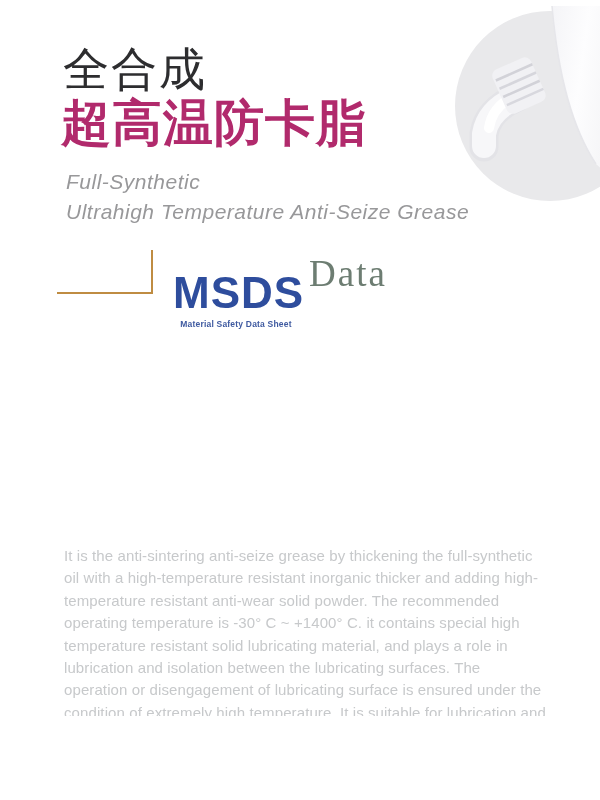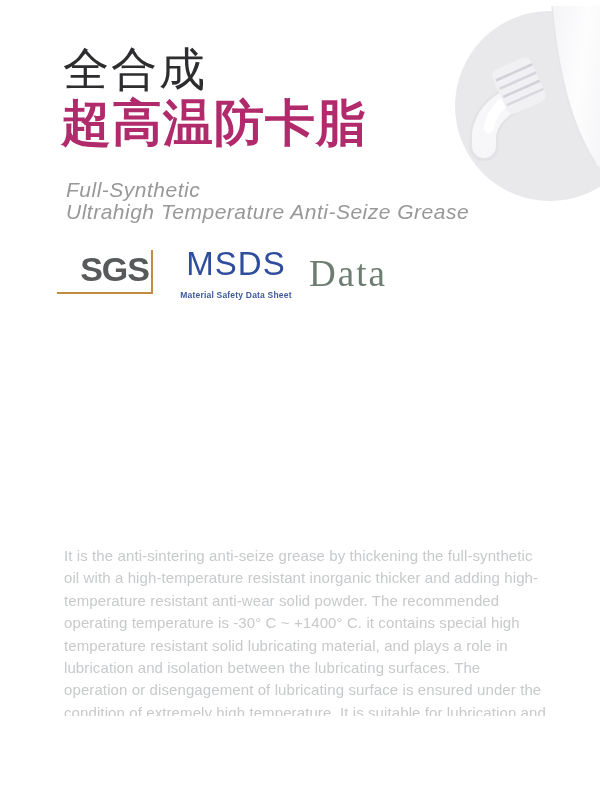--- a/index.html
+++ b/index.html
@@ -15,35 +15,35 @@
     font-size:46px;font-weight:500;color:#2d2d2f;letter-spacing:2px;line-height:1.1;
   }
   .title-magenta{
     position:absolute;left:61px;top:96px;margin:0;
     font-size:50px;font-weight:700;color:#b12a6c;letter-spacing:1px;line-height:1.1;text-align:right;
   }
   .subtitle{
     position:absolute;left:66px;margin:0;font-style:italic;
     font-size:21px;color:#98989a;letter-spacing:0.5px;white-space:nowrap;
   }
-  .subtitle.l1{top:178px;}
+  .subtitle.l1{top:170px;}
   .subtitle.l2{top:200px;}
   
   .certs{position:absolute;left:57px;top:248px;width:360px;height:58px;}
   .sgs{position:absolute;left:0;top:0;width:96px;height:52px;}
   .sgs-text{
     position:absolute;right:4px;top:2px;font-size:34px;font-weight:700;
     color:#58595b;letter-spacing:-1px;font-family:"Liberation Sans",sans-serif;
   }
   .sgs-hline{position:absolute;left:0;bottom:6px;width:96px;height:2px;background:#bf8c42;}
   .sgs-vline{position:absolute;right:0;top:2px;width:2px;height:44px;background:#bf8c42;}
   .msds{position:absolute;left:116px;top:0;width:126px;height:52px;text-align:center;}
   .msds-text{
-    display:block;font-size:33px;font-weight:400;color:#2e4d9d;
-    letter-spacing:1px;line-height:32px;
+    display:block;font-size:44px;font-weight:700;color:#2e4d9d;
+    letter-spacing:1px;line-height:32px;margin-top:29px;
   }
   .msds-tagline{
     display:block;font-size:8.5px;font-weight:700;color:#3f5aa0;
     letter-spacing:0.2px;margin-top:10px;white-space:nowrap;
   }
   .rohs{
     position:absolute;left:252px;top:4px;font-size:37px;color:#6d7d72;
     font-family:"Liberation Serif","DejaVu Serif",serif;letter-spacing:2px;
   }
   
@@ -90,21 +90,20 @@
     </svg>
   </div>
 
   <h1 class="title-black">全合成</h1>
   <h1 class="title-magenta">超高温防卡脂</h1>
   <p class="subtitle l1">Full-Synthetic</p>
   <p class="subtitle l2">Ultrahigh Temperature Anti-Seize Grease</p>
 
   <div class="certs">
     <div class="sgs">
-      <span class="sgs-text">SGS</span>
       <span class="sgs-hline"></span>
       <span class="sgs-vline"></span>
     </div>
     <div class="msds">
       <span class="msds-text">MSDS</span>
       <span class="msds-tagline">Material Safety Data Sheet</span>
     </div>
     <div class="rohs">Data</div>
   </div>
 

